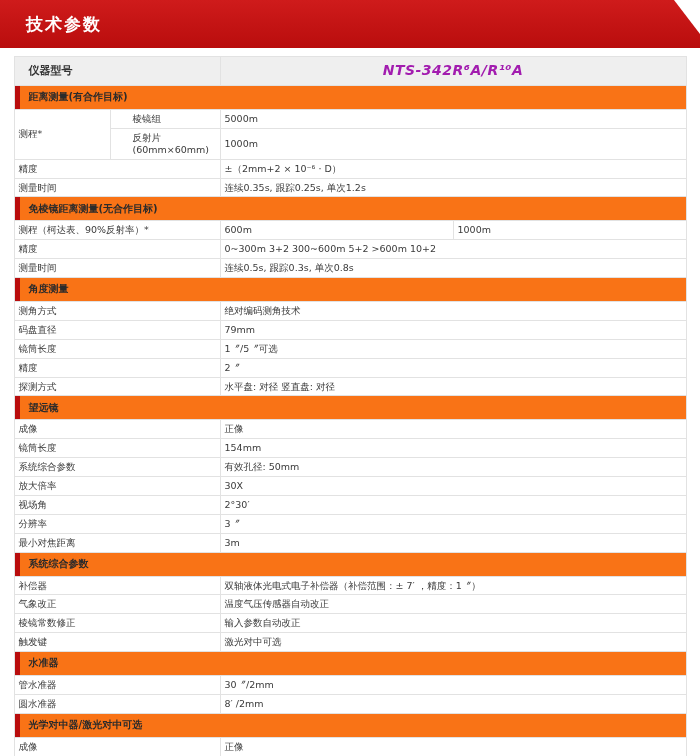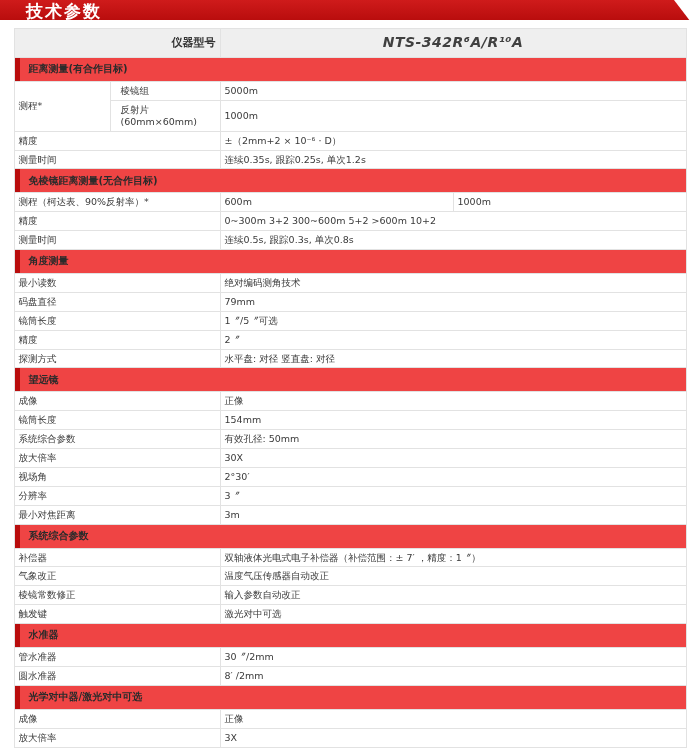--- a/index.html
+++ b/index.html
@@ -7,23 +7,24 @@
     width:700px;
     background:#ffffff;
     font-family:"DejaVu Sans","Liberation Sans",sans-serif;
     color:#333333;
     -webkit-font-smoothing:antialiased;
   }
   .page{width:700px;position:relative;}
 
   
   .banner{
-    height:20px;
+    height:48px;
     background:linear-gradient(180deg,#cf1b1b 0%,#b90d0d 100%);
     display:flex;
+    align-items:center;
     position:relative;
   }
   .banner-title{
     color:#ffffff;
     font-size:17px;
     font-weight:bold;
     letter-spacing:2px;
     padding-left:26px;
   }
   .banner::after{
@@ -52,33 +53,32 @@
   }
   tr.model td{
     background:#efefef;
     height:22px;
   }
   .model-label{
     padding-left:14px;
     font-size:11px;
     font-weight:bold;
     color:#333;
-    text-align:right;
   }
   .model-value{
     text-align:center;
     font-size:14px;
     font-weight:bold;
     font-style:italic;
-    color:#404040;
+    color:#a21caf;
     letter-spacing:.5px;
   }
 
   tr.section td{
-    background:#ef4444;
+    background:#f97316;
     font-weight:bold;
     font-size:10px;
     color:#2b2b2b;
     padding-left:14px;
     height:17px;
     border-left:1px solid #e2e2e2;
   }
   tr.section td{
     position:relative;
   }
@@ -88,21 +88,21 @@
     left:0;top:0;bottom:0;
     width:5px;
     background:#b90d0d;
   }
 
   td.k{
     width:82px;
     color:#3a3a3a;
   }
   td.k2{
-    padding-left:10px;
+    padding-left:22px;
     width:104px;
     color:#3a3a3a;
     margin-top:10px;
   }
   td.v{
     text-align:left;
   }
   .row-h{height:17px;}
 </style>
 </head>
@@ -163,21 +163,21 @@
           <td class="v" colspan="2">0~300m 3+2    300~600m 5+2   &gt;600m 10+2</td>
         </tr>
         <tr class="row-h">
           <td class="k" colspan="2">测量时间</td>
           <td class="v" colspan="2">连续0.5s, 跟踪0.3s, 单次0.8s</td>
         </tr>
         <tr class="section">
           <td colspan="4">角度测量</td>
         </tr>
         <tr class="row-h">
-          <td class="k" colspan="2">最小读数</td>
+          <td class="k" colspan="2">测角方式</td>
           <td class="v" colspan="2">绝对编码测角技术</td>
         </tr>
         <tr class="row-h">
           <td class="k" colspan="2">码盘直径</td>
           <td class="v" colspan="2">79mm</td>
         </tr>
         <tr class="row-h">
           <td class="k" colspan="2">镜筒长度</td>
           <td class="v" colspan="2">1〞/5〞可选</td>
         </tr>

